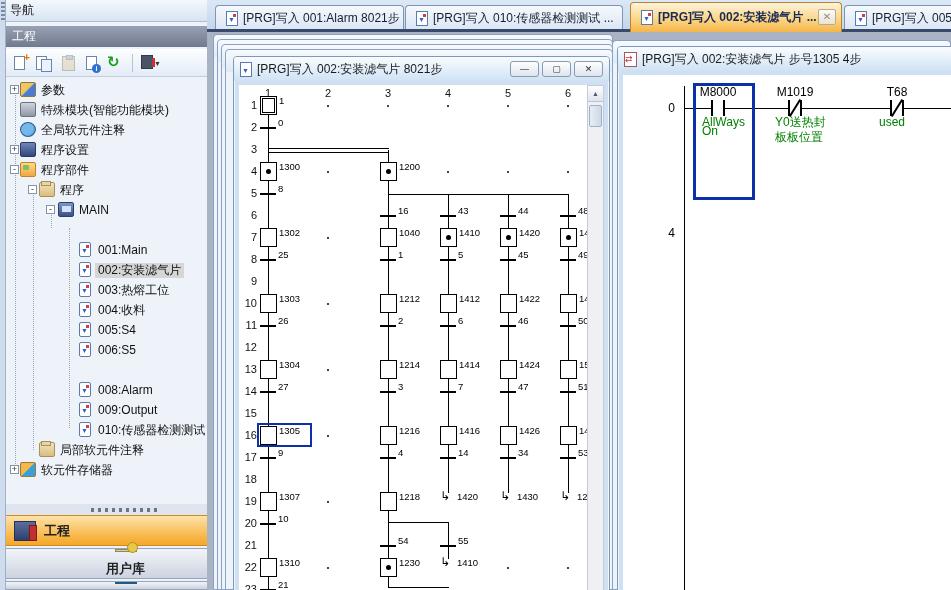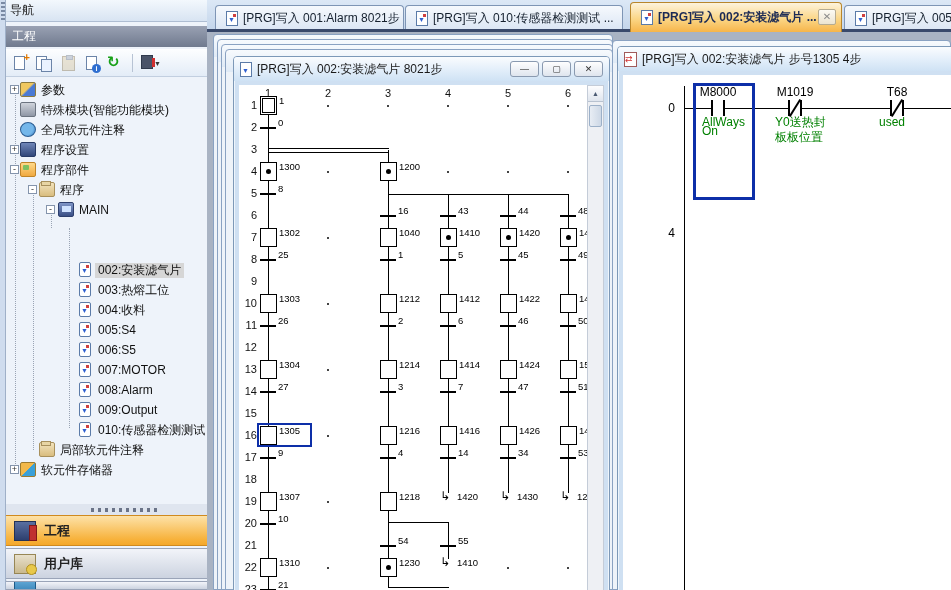--- a/index.html
+++ b/index.html
@@ -64,21 +64,21 @@
   .ic-prg:before{content:"";position:absolute;right:1px;top:2px;width:3px;height:3px;background:#d04040;}
   .ic-devmem{background:linear-gradient(135deg,#f2b84a 50%,#3aa0d8 50%);border:1px solid #9a7a30;}
 
   
   #nav-splitter{position:absolute;left:0;top:504px;width:100%;height:11px;background:#dfe5ef;
     display:flex;align-items:center;justify-content:center;}
   #nav-splitter .grip{width:70px;height:4px;
     background:repeating-linear-gradient(90deg,#6b7488 0 3px,transparent 3px 7px);}
   .nav-btn{position:absolute;left:0;width:100%;height:31px;border-top:1px solid #9aa4b8;border-bottom:1px solid #9aa4b8;
     display:flex;align-items:center;gap:8px;padding:0 8px;font-size:13px;font-weight:bold;color:#222;}
-  .nav-btn.silver{background:linear-gradient(#f2f4f9,#ccd3e0);}
+  .nav-btn.silver{background:linear-gradient(#f2f4f9,#ccd3e0);flex-direction:column;}
   .nav-btn.orange{background:linear-gradient(#fde2a8,#f7b23c 80%,#f4a82c);border-top:1px solid #d08a1f;border-bottom:1px solid #d08a1f;}
   .nb-icon{width:22px;height:20px;position:relative;}
   .nb-proj{background:linear-gradient(#5a6fa0,#2d3f6e);border:1px solid #233256;}
   .nb-proj:after{content:"";position:absolute;right:-2px;top:3px;width:6px;height:14px;background:#c03030;border:1px solid #801818;}
   .nb-book{background:linear-gradient(#e8e0cc,#c9b98e);border:1px solid #97含;border:1px solid #978655;}
   .nb-book:after{content:"";position:absolute;right:-2px;bottom:-2px;width:9px;height:9px;background:#e8c84a;border-radius:50%;border:1px solid #b09020;}
   .nb-part{background:linear-gradient(#6fb4e0,#2d7ab0);border:1px solid #1d5a88;}
 
   
   #mdi-top{position:absolute;left:207px;top:0;width:744px;height:32px;background:linear-gradient(#dce8f6,#c2d4ea);}
@@ -220,43 +220,43 @@
         <div class="tree-row" style="top: 102px;">
           <div class="expander" style="left: 22px;">-</div>
           <div class="t-icon ic-folder" style="left: 33px;"></div>
           <span class="t-label" style="left: 51px;">程序</span>
         </div>
         <div class="tree-row" style="top: 122px;">
           <div class="expander" style="left: 40px;">-</div>
           <div class="t-icon ic-main" style="left: 52px;"></div>
           <span class="t-label" style="left: 70px;">MAIN</span>
         </div>
+        <div class="tree-row" style="top: 162px;">
+          <div class="t-icon ic-prg" style="left: 71px;"></div>
+          <span class="t-label" style="left: 89px;">001:Main</span>
+        </div>
         <div class="tree-row" style="top: 182px;">
           <div class="t-icon ic-prg" style="left: 71px;"></div>
           <span class="t-label selected" style="left: 89px;">002:安装滤气片</span>
         </div>
         <div class="tree-row" style="top: 202px;">
           <div class="t-icon ic-prg" style="left: 71px;"></div>
           <span class="t-label" style="left: 89px;">003:热熔工位</span>
         </div>
         <div class="tree-row" style="top: 222px;">
           <div class="t-icon ic-prg" style="left: 71px;"></div>
           <span class="t-label" style="left: 89px;">004:收料</span>
         </div>
         <div class="tree-row" style="top: 242px;">
           <div class="t-icon ic-prg" style="left: 71px;"></div>
           <span class="t-label" style="left: 89px;">005:S4</span>
         </div>
         <div class="tree-row" style="top: 262px;">
           <div class="t-icon ic-prg" style="left: 71px;"></div>
           <span class="t-label" style="left: 89px;">006:S5</span>
-        </div>
-        <div class="tree-row" style="top: 282px;">
-          <div class="t-icon ic-prg" style="left: 71px;"></div>
-          <span class="t-label" style="left: 89px;">007:MOTOR</span>
         </div>
         <div class="tree-row" style="top: 302px;">
           <div class="t-icon ic-prg" style="left: 71px;"></div>
           <span class="t-label" style="left: 89px;">008:Alarm</span>
         </div>
         <div class="tree-row" style="top: 322px;">
           <div class="t-icon ic-prg" style="left: 71px;"></div>
           <span class="t-label" style="left: 89px;">009:Output</span>
         </div>
         <div class="tree-row" style="top: 342px;">

